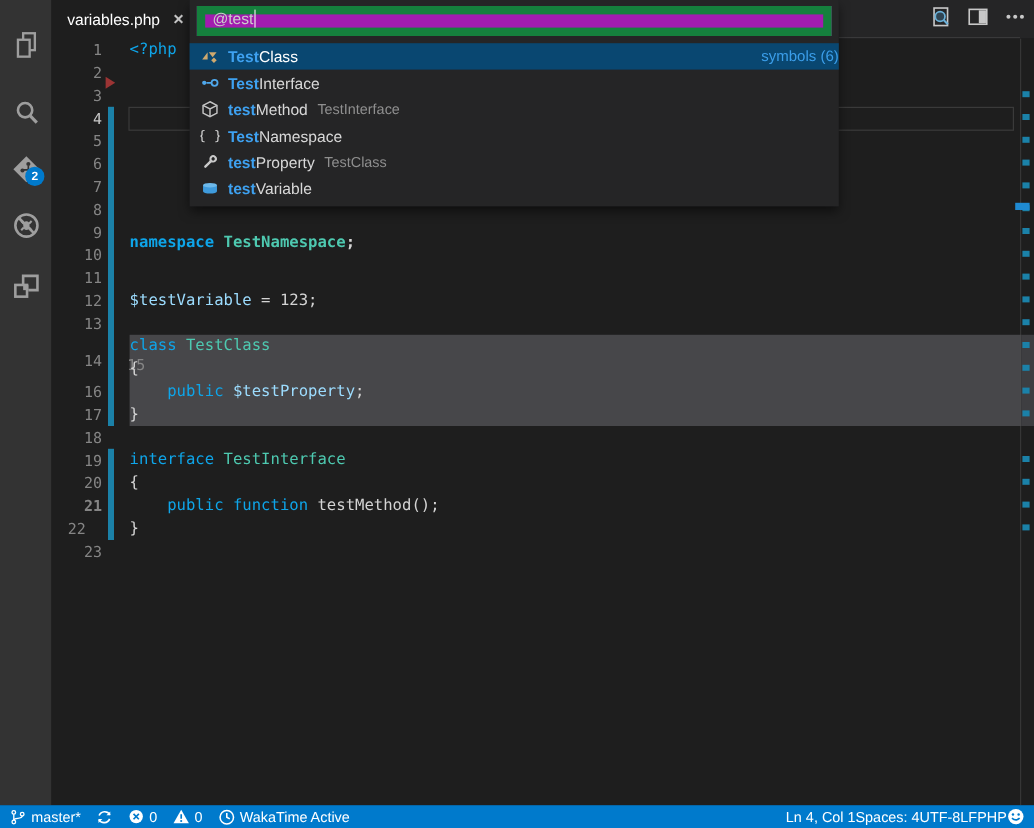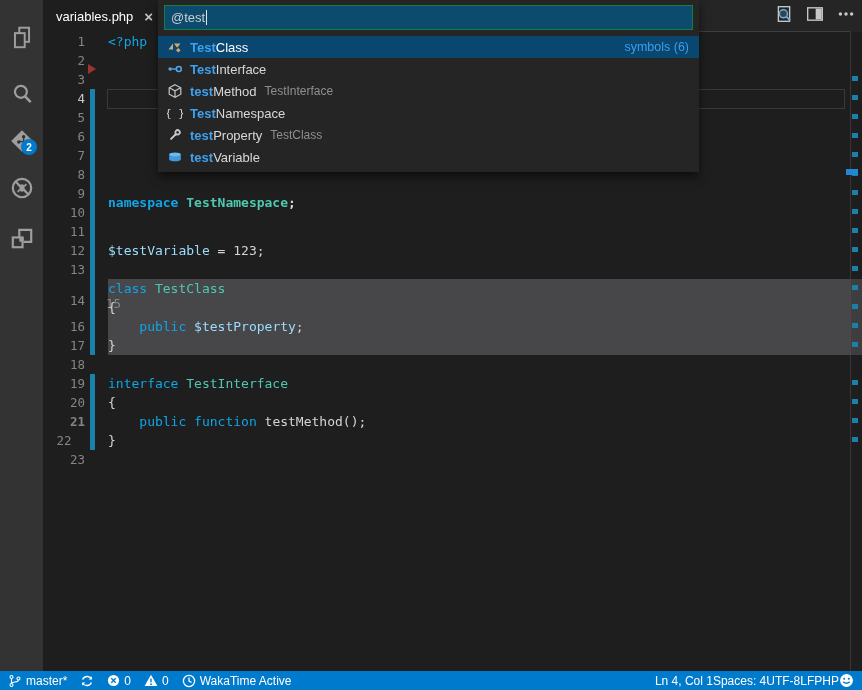--- a/index.html
+++ b/index.html
@@ -40,31 +40,31 @@
   .cursor-line-box{position:absolute;left:64px;width:738px;height:20px;border:1px solid #3a3a3a}
   .error-marker{position:absolute;left:45px;width:0;height:0;
     border-top:5px solid transparent;border-bottom:5px solid transparent;border-left:8px solid #9c3434}
   .ruler-vline{position:absolute;left:807px;top:0;bottom:0;width:1px;background:#4a4a4a;opacity:.55}
   .ov-mark{position:absolute;left:809px;width:6px;height:5px;background:#1b81a8}
   .ov-mark.wide{left:803px;width:12px;height:6px;background:#1f8ad2}
 
   
   #quick-open{position:absolute;left:158px;top:0;width:541px;background:#252526;z-index:100;
     box-shadow:0 5px 9px rgba(0,0,0,.55);padding-bottom:4px}
-  #qo-input{margin:5px 6px 6px 6px;height:25px;background:#0c4a6e;border:1px solid #15803d;
-    display:flex;align-items:center;padding-left:6px;color:#cccccc;font-size:13px}
+  #qo-input{margin:5px 6px 6px 6px;height:25px;background:#a21caf;border:7px solid #15803d;
+    display:flex;align-items:flex-end;padding-left:6px;color:#cccccc;font-size:13px}
   .caret{display:inline-block;width:1px;height:15px;background:#e8e8e8;margin-left:1px}
   .qo-row{height:22px;display:flex;align-items:center;padding-left:9px;font-size:13px;color:#cccccc}
   .qo-row.sel{background:#094771}
   .qo-icon{width:16px;height:16px;margin-right:7px;flex:none;display:flex;align-items:center;justify-content:center}
   .qo-match{color:#3ea1f0;font-weight:bold}
   .qo-rest{color:#d8d8d8}
   .qo-row.sel .qo-rest{color:#ffffff}
   .qo-desc{color:#8f8f8f;font-size:12px;margin-left:8px}
-  .qo-badge{margin-left:auto;padding-right:10px;color:#3b9eea;font-size:12.5px}
+  .qo-badge{margin-left:auto;color:#3b9eea;font-size:12.5px}
 
   
   #status-bar{position:absolute;left:0;bottom:0;width:862px;height:19px;background:#007acc;color:#ffffff;
     display:flex;align-items:center;font-size:12px;padding:0 8px}
   .sb-left{display:flex;align-items:center;gap:13px}
   .sb-right{margin-left:auto;display:flex;align-items:flex-end;}
   .sb-item{display:flex;align-items:center;gap:4px;white-space:nowrap}
   .sb-item svg{display:block}
 </style>
 </head>

